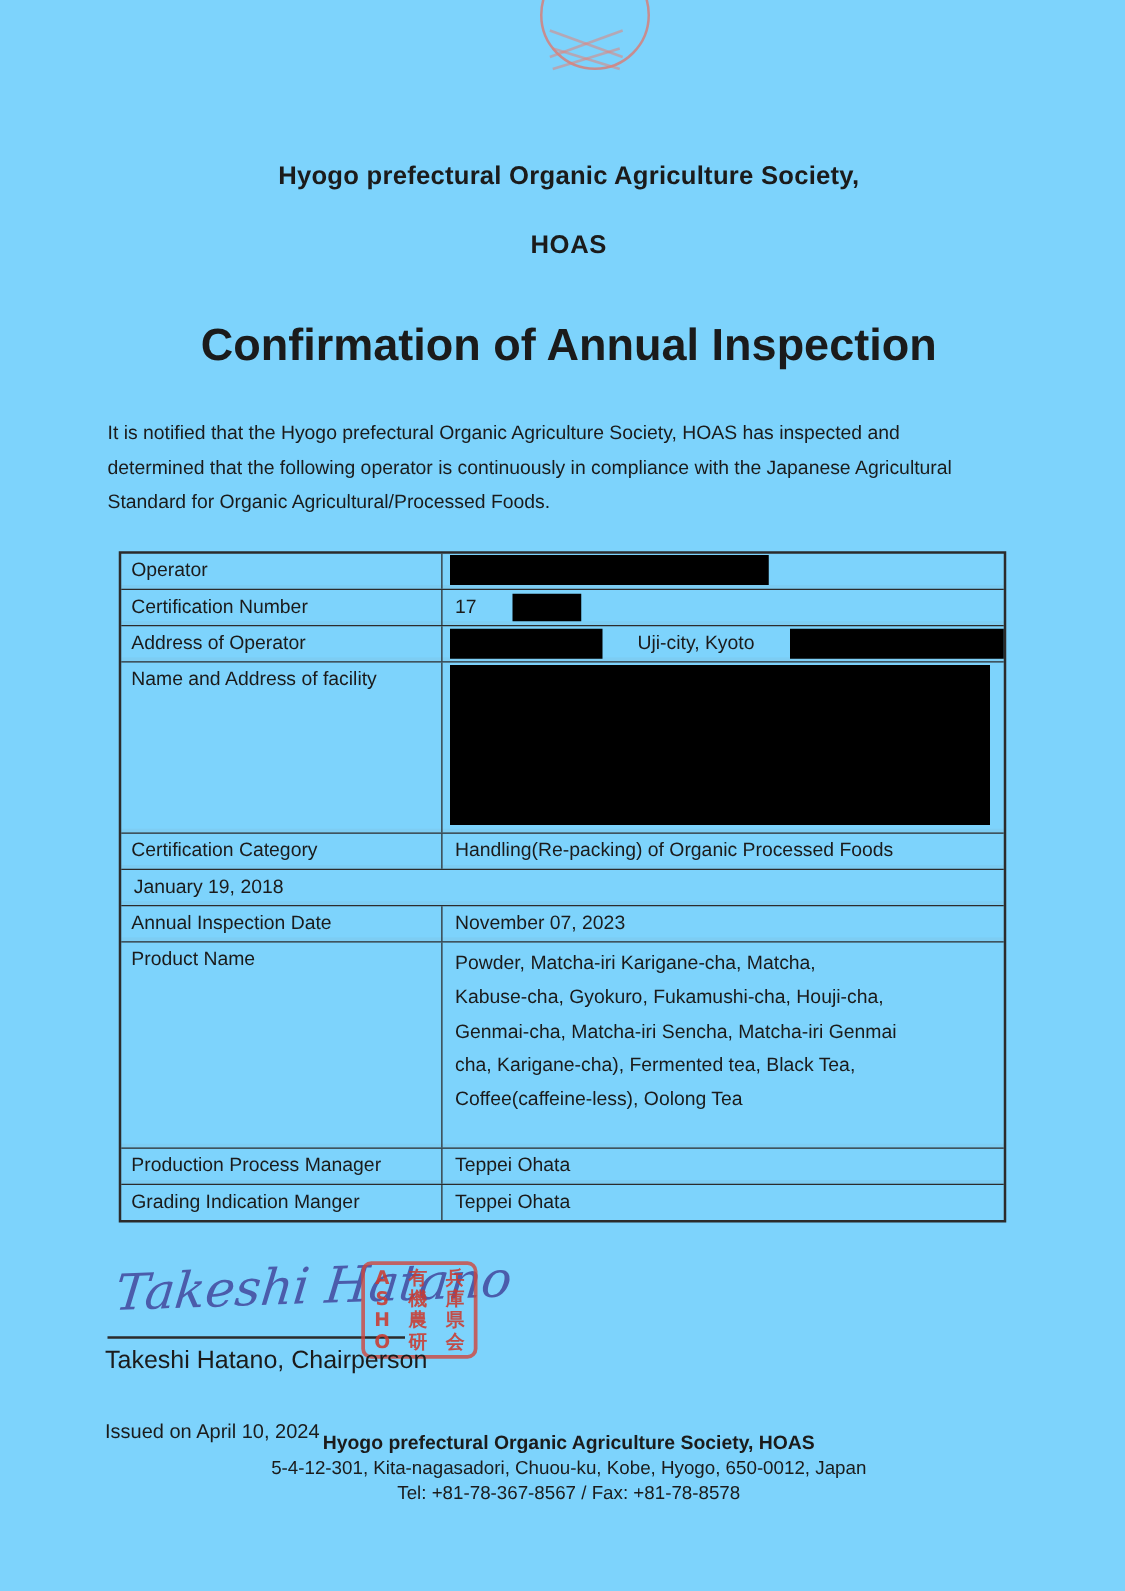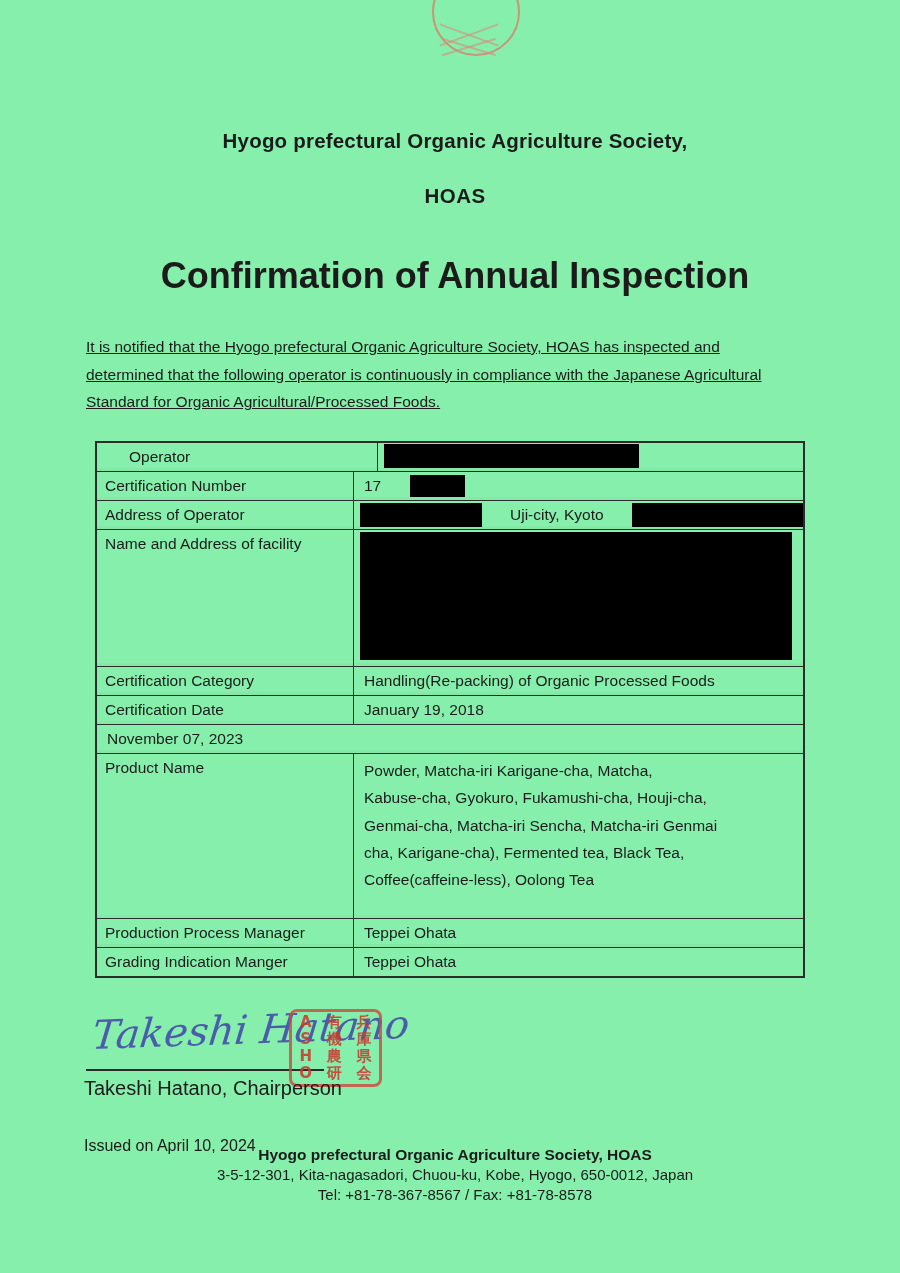--- a/index.html
+++ b/index.html
@@ -1,18 +1,18 @@
 <!DOCTYPE html>
 <html><head>
 <meta charset="utf-8">
 <style>
   html,body{margin:0;padding:0;background:#e8e8e8;}
   .page{
     position:relative; width:900px; height:1273px; margin:0 auto;
-    background:#86efac; color:#1b1b1b;
+    background:#7dd3fc; color:#1b1b1b;
     font-family:"Liberation Sans", sans-serif;
     overflow:hidden;
   }
   
   .seal-wrap{position:absolute; left:428px; top:0; width:94px; height:58px; overflow:hidden;}
   .seal-circle{
     position:absolute; left:4px; top:-32px; width:84px; height:84px;
     border:2.5px solid rgba(224,118,107,.75); border-radius:50%;
   }
   .seal-line{position:absolute; height:2px; background:rgba(226,132,122,.55);}
@@ -21,31 +21,31 @@
   .seal-line.c{width:56px; left:13px; top:46px; transform:rotate(17deg);}
   .seal-line.d{width:56px; left:13px; top:46px; transform:rotate(-17deg);}
 
   
   .center-line{position:absolute; left:10px; width:890px; text-align:center;}
   .org-1{top:129px; font-size:20.5px; font-weight:bold; letter-spacing:.2px;}
   .org-2{top:184px; font-size:20.5px; font-weight:bold; letter-spacing:.5px;}
   .doc-title{top:255px; font-size:36px; font-weight:bold; letter-spacing:0;}
 
   
-  .intro{position:absolute; left:86px; top:333px; width:732px; font-size:15.5px;text-decoration:underline;}
+  .intro{position:absolute; left:86px; top:333px; width:732px; font-size:15.5px;}
   .intro .ln{display:block; line-height:27.5px;}
 
   
   .cert-table{
     position:absolute; left:95px; top:441px; width:710px;
     border:2px solid #2b2b2b; box-sizing:border-box;
     font-size:15.5px;
   }
   .row{display:flex; border-top:1.5px solid #2b2b2b; box-shadow:0 -3px 0 rgba(130,130,130,.07);}
-  .row:first-child{border-top:none; box-shadow:none;padding-left:24px;}
+  .row:first-child{border-top:none; box-shadow:none;}
   .h28{height:28px;} .h136{height:136px;} .h164{height:164px;}
   .cl{
     width:257px; box-sizing:border-box; border-right:1.5px solid #2b2b2b;
     padding:0 8px; display:flex; align-items:center; flex-shrink:0;
   }
   .cv{flex:1; box-sizing:border-box; padding:0 10px; display:flex; align-items:center; position:relative;gap:28px;}
   .top-align{align-items:flex-start;}
   .cl.top-align{padding-top:5px;}
   .redact{background:#000; display:inline-block; flex-shrink:0;}
   .rd-operator{width:255px; height:24px; align-self:flex-start; margin-top:1px; margin-left:-4px;}
@@ -147,29 +147,29 @@
     <div class="row h28">
       <div class="cl">
         <span>Certification Category</span>
       </div>
       <div class="cv">
         <span>Handling(Re-packing) of Organic Processed Foods</span>
       </div>
     </div>
 
     <div class="row h28">
-      <div class="cl">
-        <span>Certification Date</span>
-      </div>
       <div class="cv">
         <span>January 19, 2018</span>
       </div>
     </div>
 
     <div class="row h28">
+      <div class="cl">
+        <span>Annual Inspection Date</span>
+      </div>
       <div class="cv">
         <span>November 07, 2023</span>
       </div>
     </div>
 
     <div class="row h164">
       <div class="cl top-align">
         <span>Product Name</span>
       </div>
       <div class="cv top-align">
@@ -225,17 +225,17 @@
       <span>県</span>
       <span>会</span>
     </div>
   </div>
 
   <div class="sig-printed">Takeshi Hatano, Chairperson</div>
   <div class="sig-issued">Issued on April 10, 2024</div>
 
   <div class="footer">
     <div class="f1">Hyogo prefectural Organic Agriculture Society, HOAS</div>
-    <div class="f2">3-5-12-301, Kita-nagasadori, Chuou-ku, Kobe, Hyogo, 650-0012, Japan</div>
+    <div class="f2">5-4-12-301, Kita-nagasadori, Chuou-ku, Kobe, Hyogo, 650-0012, Japan</div>
     <div class="f3">Tel: +81-78-367-8567 / Fax: +81-78-8578</div>
   </div>
 
 </div>
 
 </body></html>

